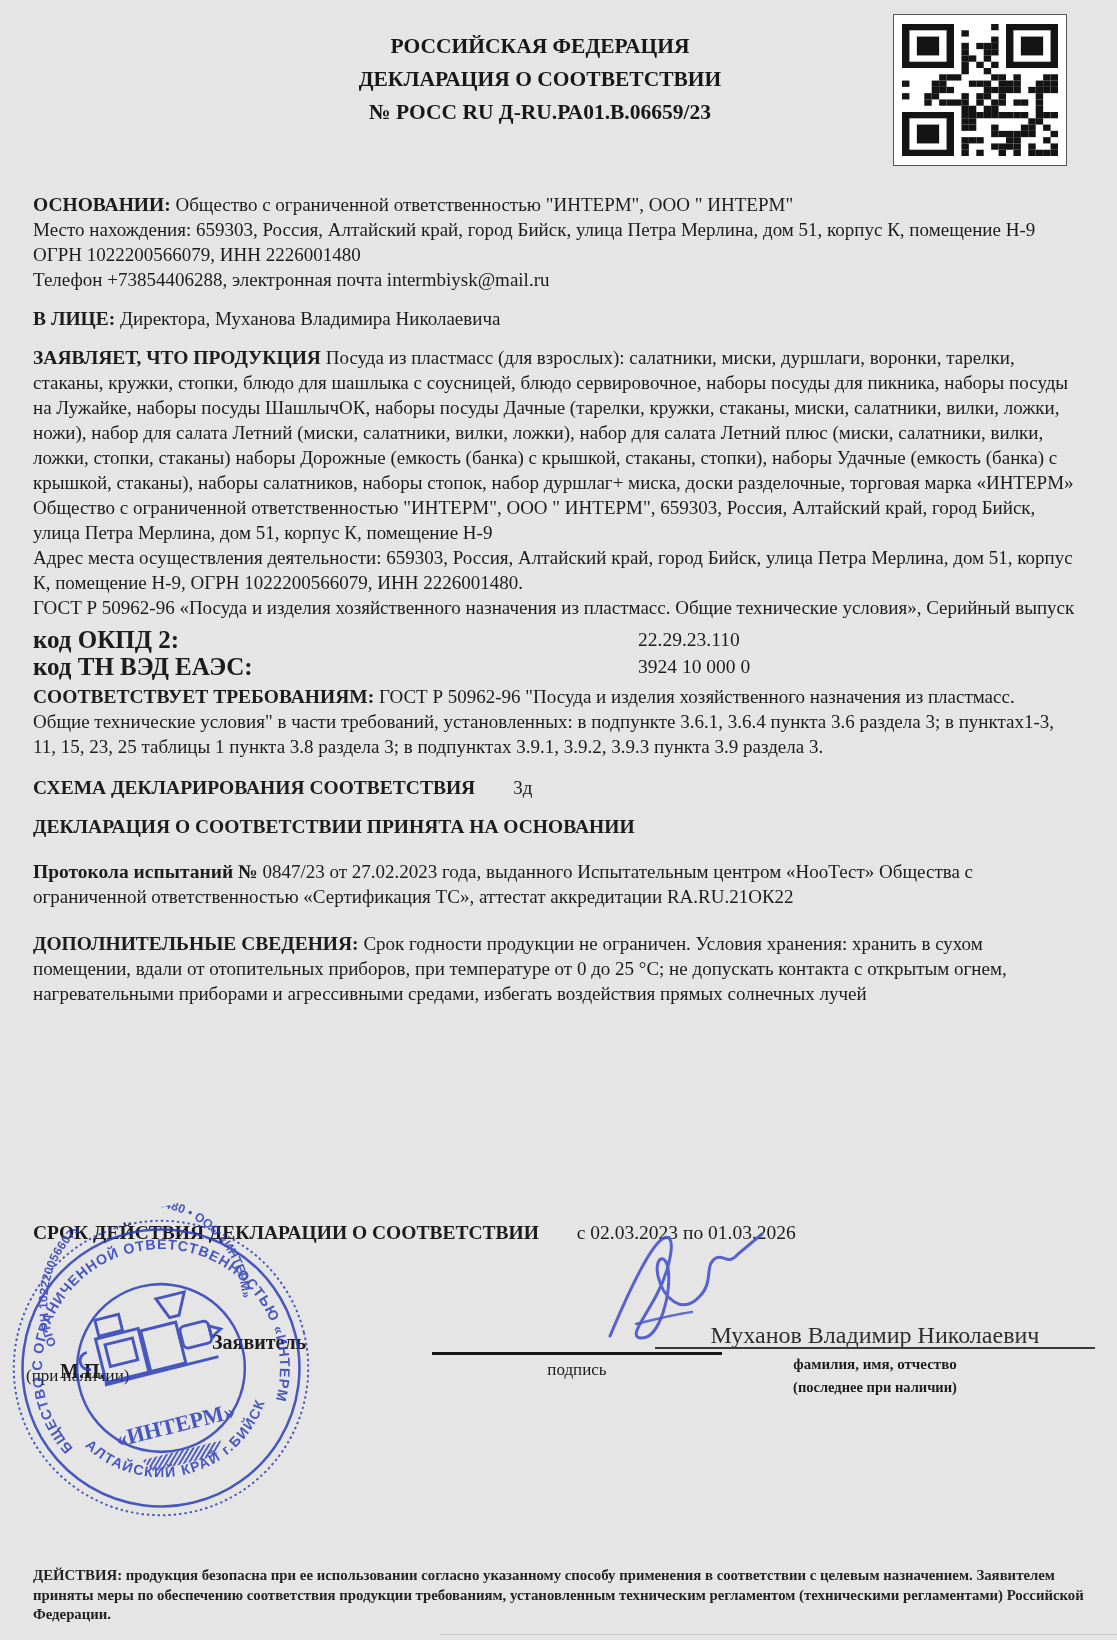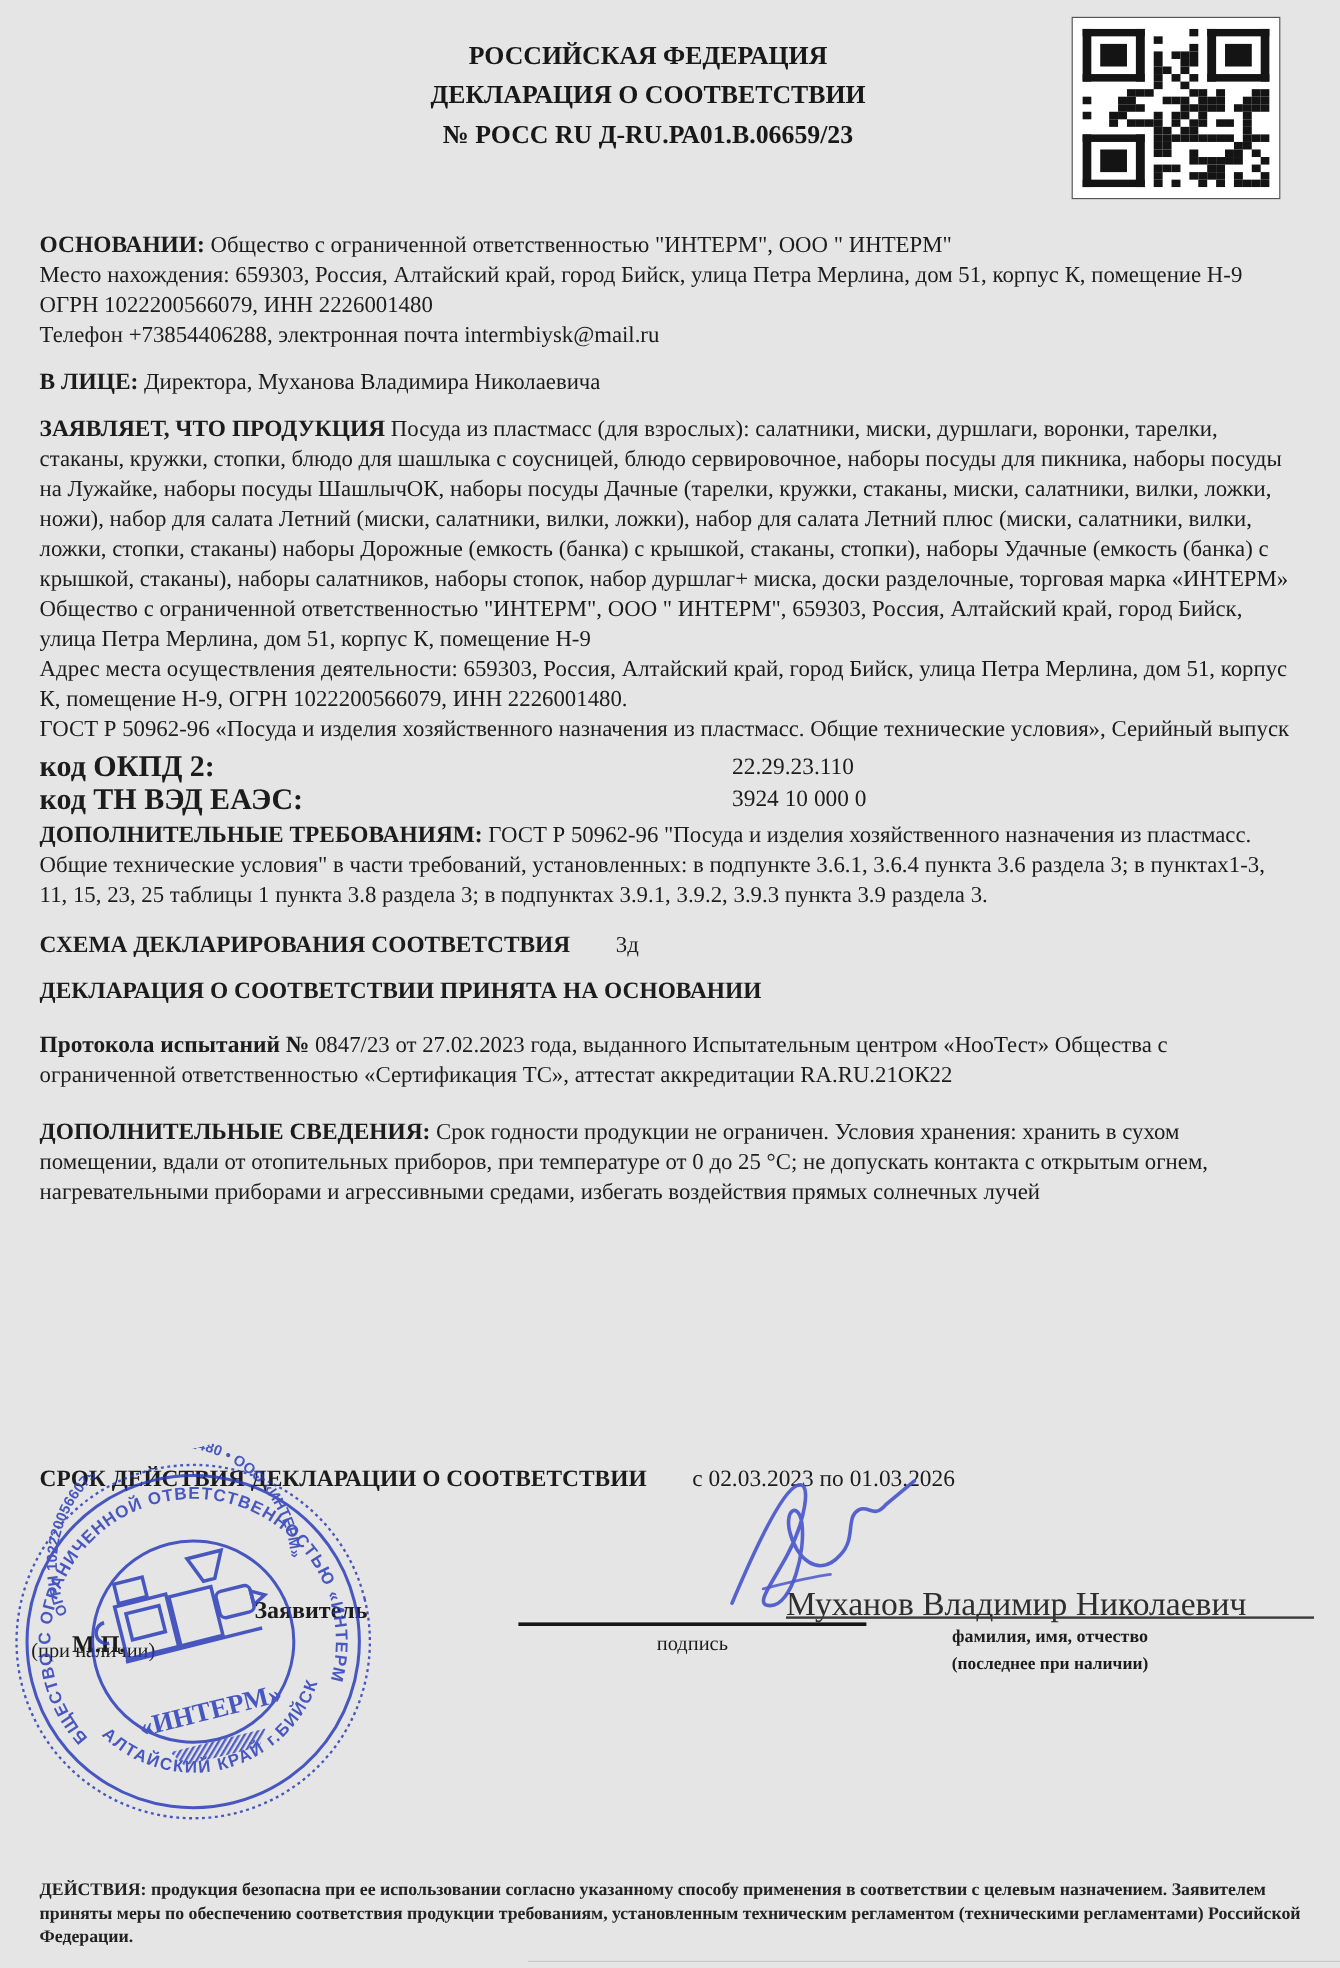--- a/index.html
+++ b/index.html
@@ -14,33 +14,33 @@
   .qr-box{position:absolute;left:893px;top:14px;width:172px;height:150px;
     border:1.5px solid #555;background:#fff;display:flex;align-items:center;justify-content:center;}
   .qr-box svg{width:156px;height:132px;}
   
   .body{position:absolute;left:33px;top:192px;width:1042px;font-size:19px;line-height:25px;}
   .sec{margin:0 0 14px 0;}
   .sec.tight{margin-bottom:0;}
   .codes{margin:6px 0 4px 0;}
   .code-row{display:flex;line-height:27px;}
   .code-label{width:577px;font-weight:bold;font-size:25px;}
-  .code-value{font-size:19.5px;}
+  .code-value{margin-left:28px;font-size:19.5px;}
   .scheme-row{display:flex;margin:16px 0 14px 0;}
   .scheme-val{margin-left:38px;}
   .heading{font-weight:bold;font-size:19.5px;}
   
   .validity{position:absolute;left:33px;top:1222px;width:1060px;display:flex;font-size:19.5px;z-index:2;}
   .validity .val{margin-left:38px;font-size:19.5px;font-weight:normal;}
   .mp{position:absolute;left:60px;top:1360px;font-weight:bold;font-size:20px;z-index:2;}
   .mp-note{position:absolute;left:26px;top:1366px;font-size:17px;z-index:2;}
   .applicant-sig-label{position:absolute;left:212px;top:1331px;font-weight:bold;font-size:20px;z-index:2;}
   .sig-line{position:absolute;left:432px;top:1352px;width:290px;height:3px;background:#151515;z-index:2;}
   .sig-caption{position:absolute;left:432px;top:1360px;width:290px;text-align:center;font-size:17px;z-index:2;}
-  .fio{position:absolute;left:655px;top:1322px;width:440px;font-size:28px;color:#2e2e2e;z-index:2;}
+  .fio{position:absolute;left:655px;top:1322px;width:440px;text-align:center;font-size:24px;color:#2e2e2e;z-index:2;}
   .fio-line{position:absolute;left:655px;top:1347px;width:440px;height:2px;background:#3a3a3a;z-index:2;}
   .fio-cap1{position:absolute;left:655px;top:1356px;width:440px;text-align:center;font-weight:bold;font-size:15px;z-index:2;}
   .fio-cap2{position:absolute;left:655px;top:1379px;width:440px;text-align:center;font-weight:bold;font-size:14.5px;z-index:2;}
   
   .stamp{position:absolute;left:5px;top:1212px;width:312px;height:312px;z-index:5;opacity:.84;transform:rotate(-14deg);}
   .signature{position:absolute;left:592px;top:1228px;width:190px;height:118px;z-index:4;}
   
   .statement{position:absolute;left:33px;top:1566px;width:1058px;font-weight:bold;
     font-size:14.8px;line-height:19.5px;color:#222;z-index:2;}
   .scan-line{position:absolute;left:440px;top:1634px;width:677px;height:1px;background:#c9c9c9;}
@@ -227,21 +227,21 @@
         <span class="code-label">код ОКПД 2:</span>
         <span class="code-value">22.29.23.110</span>
       </div>
       <div class="code-row">
         <span class="code-label">код ТН ВЭД ЕАЭС:</span>
         <span class="code-value">3924 10 000 0</span>
       </div>
     </div>
 
     <div class="sec tight">
-      <b class="heading">ДОПОЛНИТЕЛЬНЫЕ ТРЕБОВАНИЯМ:</b><span> ГОСТ Р 50962-96 "Посуда и изделия хозяйственного назначения из пластмасс. Общие технические условия" в части требований, установленных: в подпункте 3.6.1, 3.6.4 пункта 3.6 раздела 3; в пунктах1-3, 11, 15, 23, 25 таблицы 1 пункта 3.8 раздела 3; в подпунктах 3.9.1, 3.9.2, 3.9.3 пункта 3.9 раздела 3.</span>
+      <b class="heading">СООТВЕТСТВУЕТ ТРЕБОВАНИЯМ:</b><span> ГОСТ Р 50962-96 "Посуда и изделия хозяйственного назначения из пластмасс. Общие технические условия" в части требований, установленных: в подпункте 3.6.1, 3.6.4 пункта 3.6 раздела 3; в пунктах1-3, 11, 15, 23, 25 таблицы 1 пункта 3.8 раздела 3; в подпунктах 3.9.1, 3.9.2, 3.9.3 пункта 3.9 раздела 3.</span>
     </div>
 
     <div class="scheme-row">
       <b class="heading">СХЕМА ДЕКЛАРИРОВАНИЯ СООТВЕТСТВИЯ</b>
       <span class="scheme-val">3д</span>
     </div>
 
     <div class="sec">
       <b class="heading">ДЕКЛАРАЦИЯ О СООТВЕТСТВИИ ПРИНЯТА НА ОСНОВАНИИ</b>
     </div>

